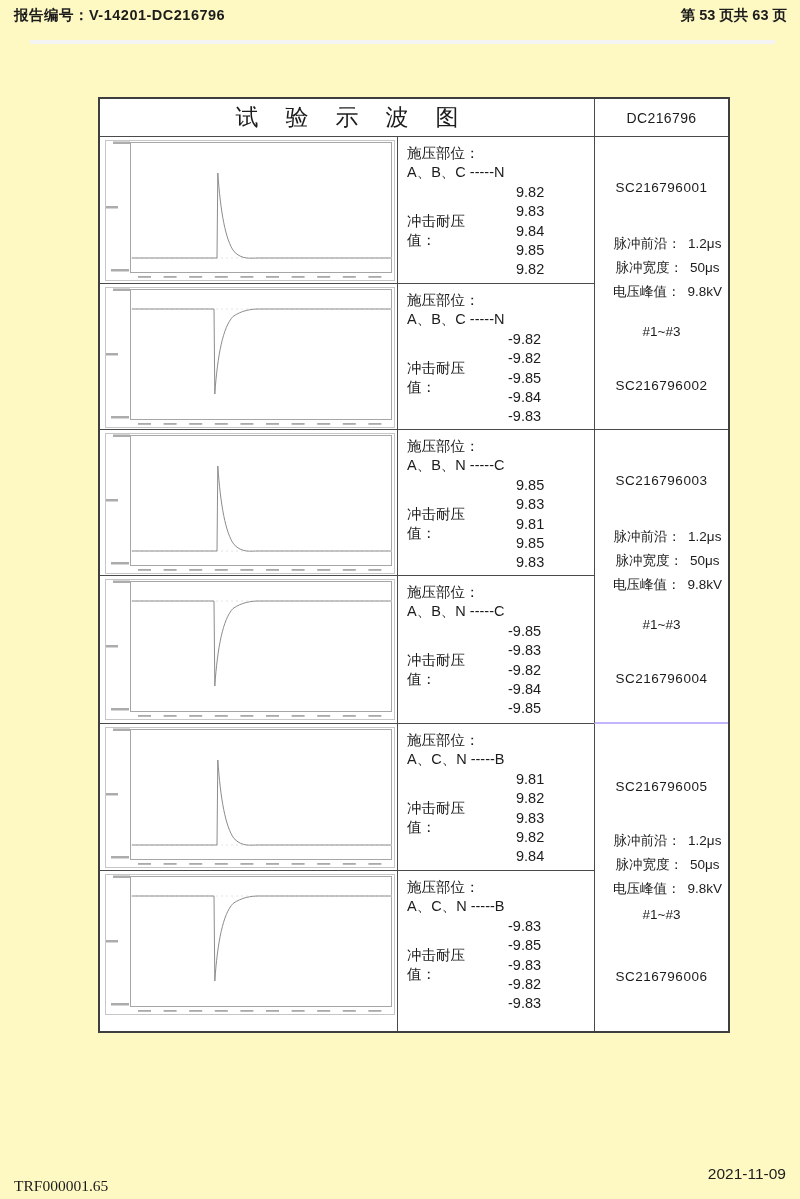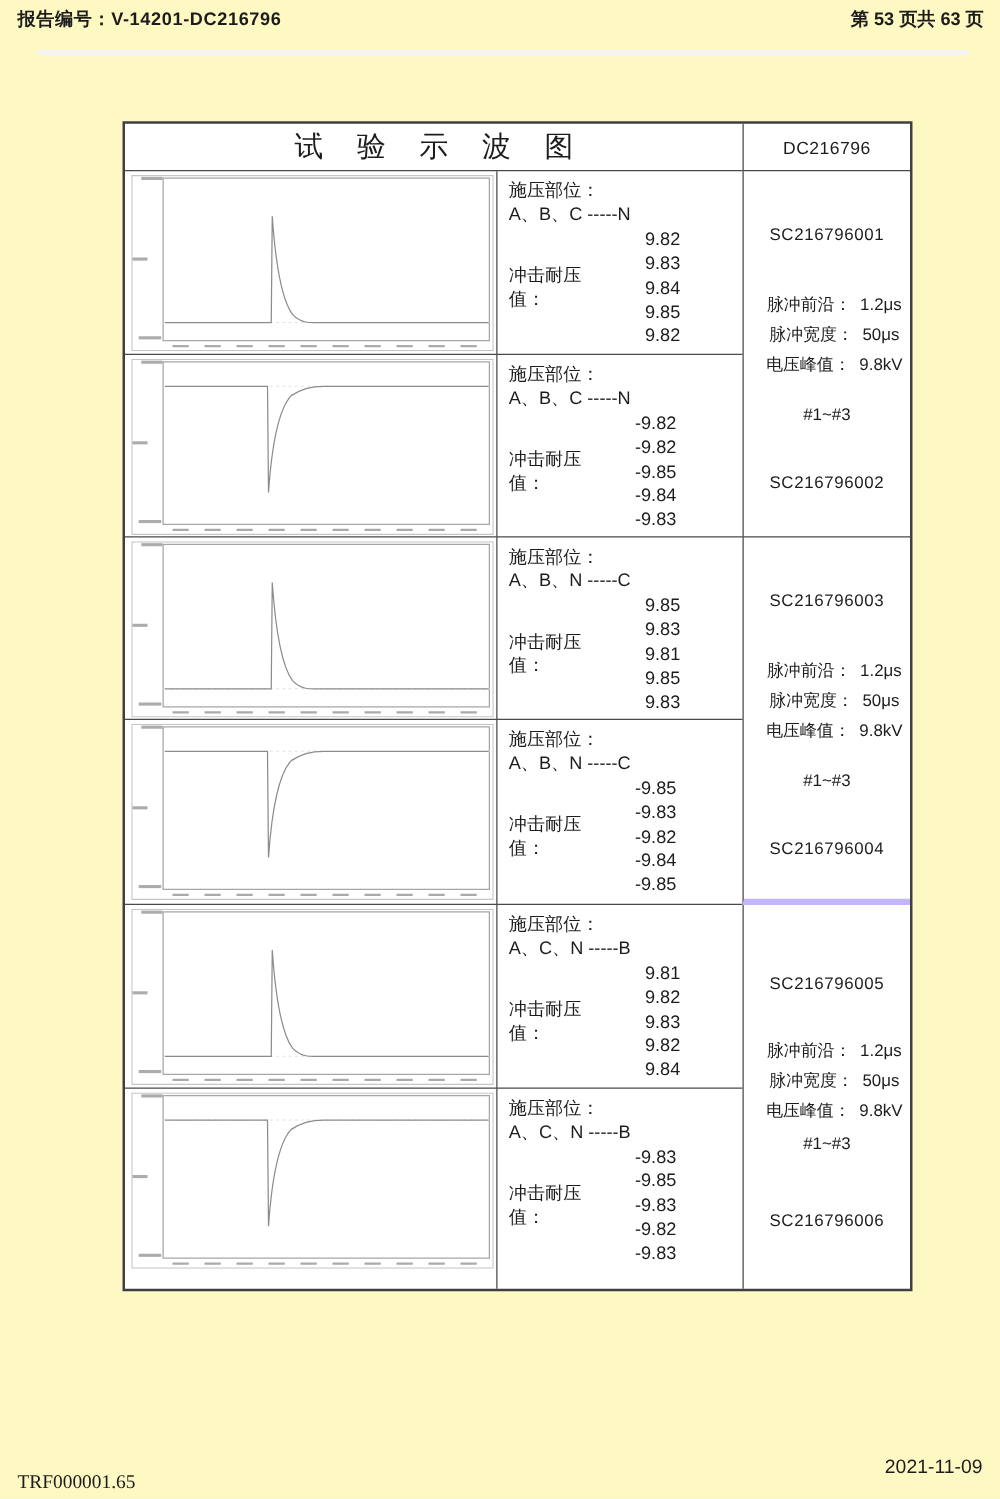--- a/index.html
+++ b/index.html
@@ -30,21 +30,21 @@
   .c-doc { grid-column:3; grid-row:1; border-left:1px solid #4a4a4a; border-bottom:1px solid #4a4a4a;
     display:flex; align-items:center; justify-content:center; font-size:14px; letter-spacing:0.4px; }
 
   .scope { grid-column:1; padding:3px 0 0 5px; border-bottom:1px solid #4a4a4a; }
   .txt   { grid-column:2; border-left:1px solid #4a4a4a; border-bottom:1px solid #4a4a4a;
            padding:7px 0 0 9px; font-size:14.5px; line-height:19.4px; }
   .info  { grid-column:3; border-left:1px solid #4a4a4a; position:relative; font-size:13.5px; }
   .r1{grid-row:2} .r2{grid-row:3} .r3{grid-row:4} .r4{grid-row:5} .r5{grid-row:6}
   .r6{grid-row:7; border-bottom:none;}
   .ic1{grid-row:2/4; border-bottom:1px solid #4a4a4a;}
-  .ic2{grid-row:4/6; border-bottom:5px solid #c4b5fd;}
+  .ic2{grid-row:4/6; border-bottom:2px solid #c4b5fd;}
   .ic3{grid-row:6/8;}
 
   .wave { width:290px; height:141px; display:block; }
 
   .vwrap { display:flex; align-items:center;gap:27px; }
   .vlabel { width:82px; flex:none; }
   .vlist .val { height:19.4px; }
   .vlist .val.neg { margin-left:-8px; }
 
   .info .ln { position:absolute; left:0; right:0; text-align:center; white-space:nowrap; }

